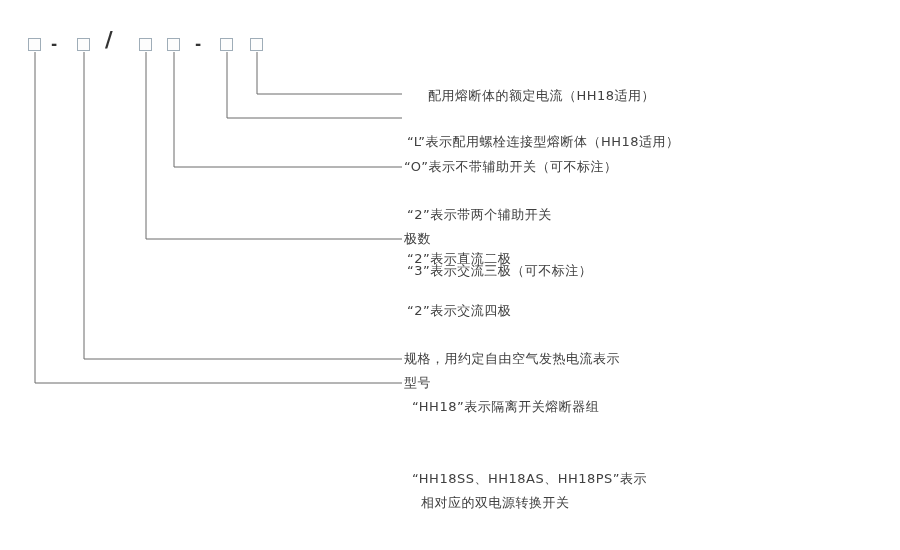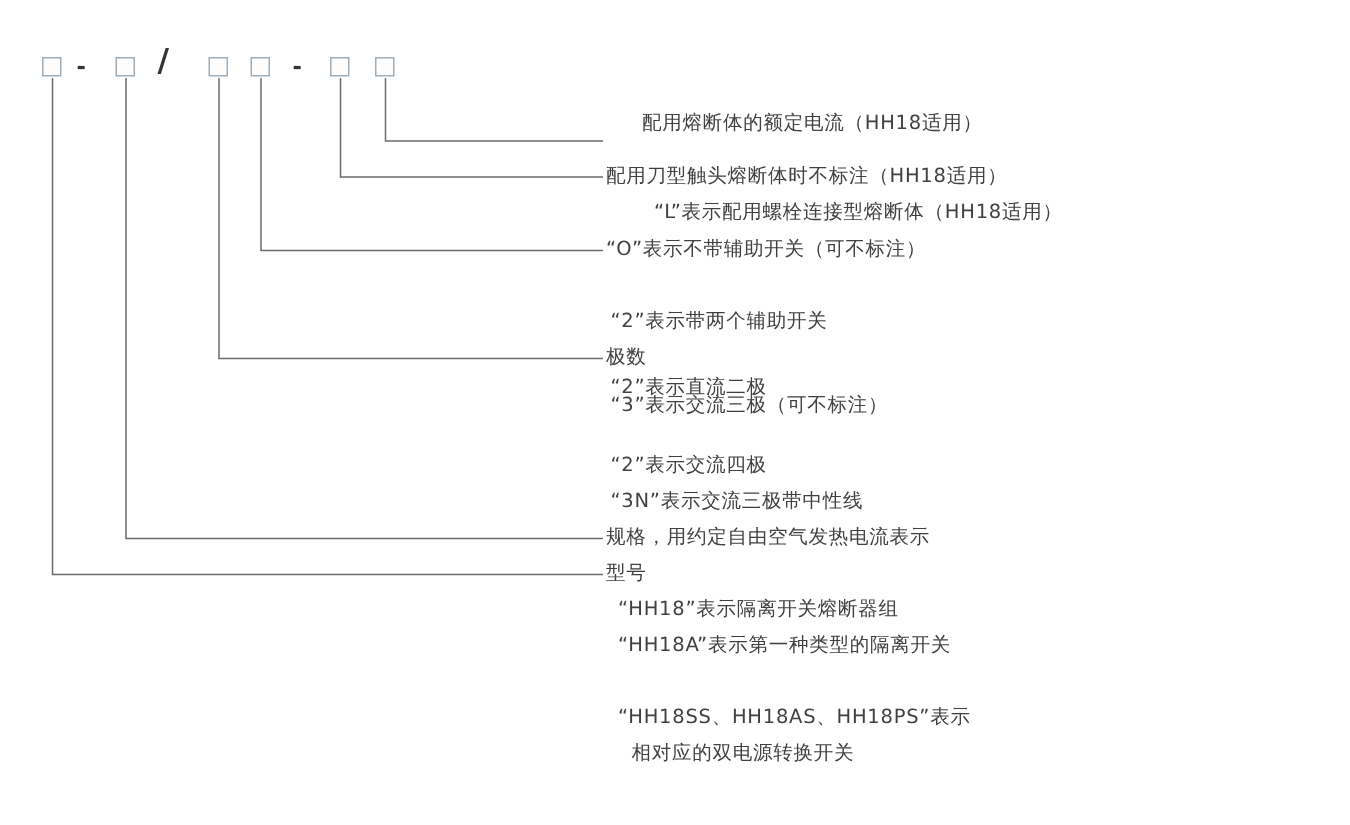--- a/index.html
+++ b/index.html
@@ -57,23 +57,23 @@
     left: 404px;
     font-size: 13px;
     line-height: 14px;
     letter-spacing: 0.5px;
     color: #404040;
     white-space: nowrap;
   }
   .indent1 { left: 407px; }
   .indent2 { left: 412px; }
   .indent3 { left: 421px; }
-  .r1  { top: 76px; padding-left: 24px;  }
+  .r1  { top: 89px; padding-left: 24px;  }
   .r2  { top: 111px; }
-  .r3  { top: 135px; margin-left: 29px; }
+  .r3  { top: 135px; }
   .r4  { top: 160px; }
   .r5  { top: 184px; }
   .r6  { top: 208px; }
   .r7  { top: 232px; }
   .r8  { top: 252px; }
   .r9  { top: 264px; }
   .r10 { top: 304px; }
   .r11 { top: 328px; }
   .r12 { top: 352px; }
   .r13 { top: 376px; }
@@ -101,29 +101,26 @@
   <span class="sep sep-dash1">-</span>
   <span class="code-box b2"></span>
   <span class="sep sep-slash">/</span>
   <span class="code-box b3"></span>
   <span class="code-box b4"></span>
   <span class="sep sep-dash2">-</span>
   <span class="code-box b5"></span>
   <span class="code-box b6"></span>
 
   <div class="row r1">配用熔断体的额定电流（HH18适用）</div>
-  <div class="row r2">配用刀型触头熔断体时不标注（HH18适用）</div>
   <div class="row r3 indent1">“L”表示配用螺栓连接型熔断体（HH18适用）</div>
   <div class="row r4">“O”表示不带辅助开关（可不标注）</div>
   <div class="row r6 indent1">“2”表示带两个辅助开关</div>
   <div class="row r7">极数</div>
   <div class="row r8 indent1">“2”表示直流二极</div>
   <div class="row r9 indent1">“3”表示交流三极（可不标注）</div>
   <div class="row r10 indent1">“2”表示交流四极</div>
-  <div class="row r11 indent1">“3N”表示交流三极带中性线</div>
   <div class="row r12">规格，用约定自由空气发热电流表示</div>
   <div class="row r13">型号</div>
   <div class="row r14 indent2">“HH18”表示隔离开关熔断器组</div>
-  <div class="row r15 indent2">“HH18A”表示第一种类型的隔离开关</div>
   <div class="row r17 indent2">“HH18SS、HH18AS、HH18PS”表示</div>
   <div class="row r18 indent3">相对应的双电源转换开关</div>
 
 </div>
 
 </body></html>

